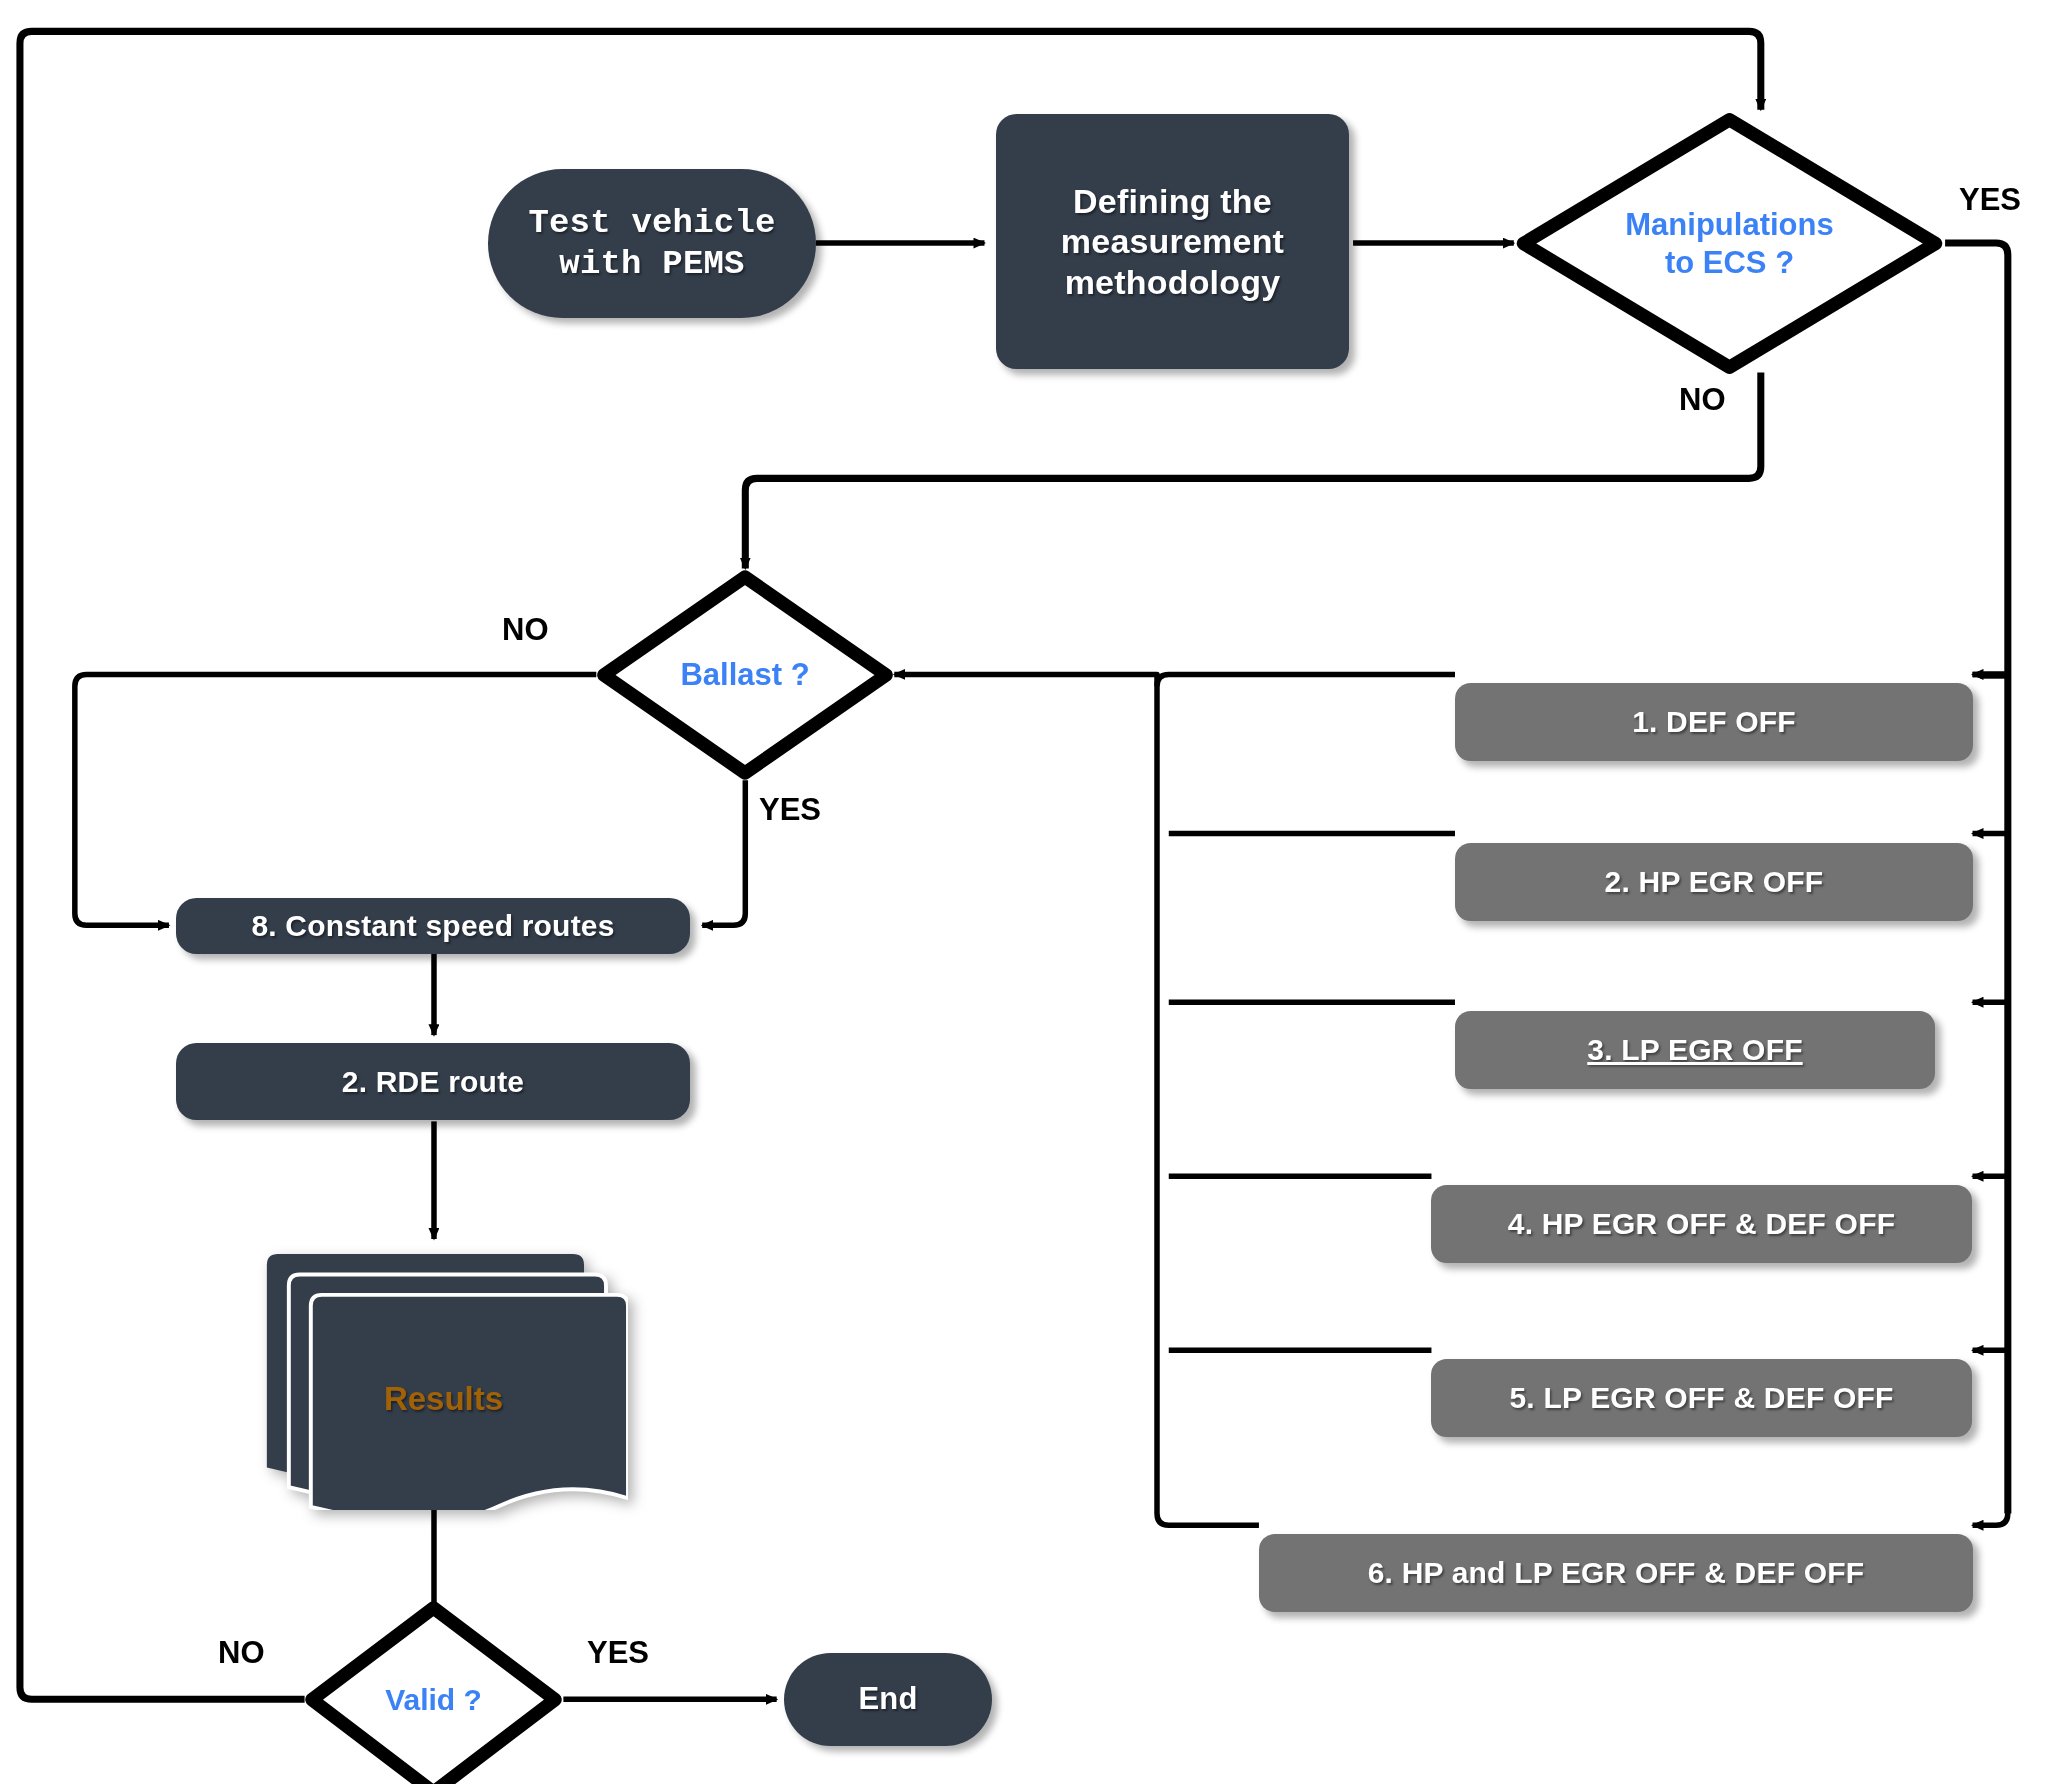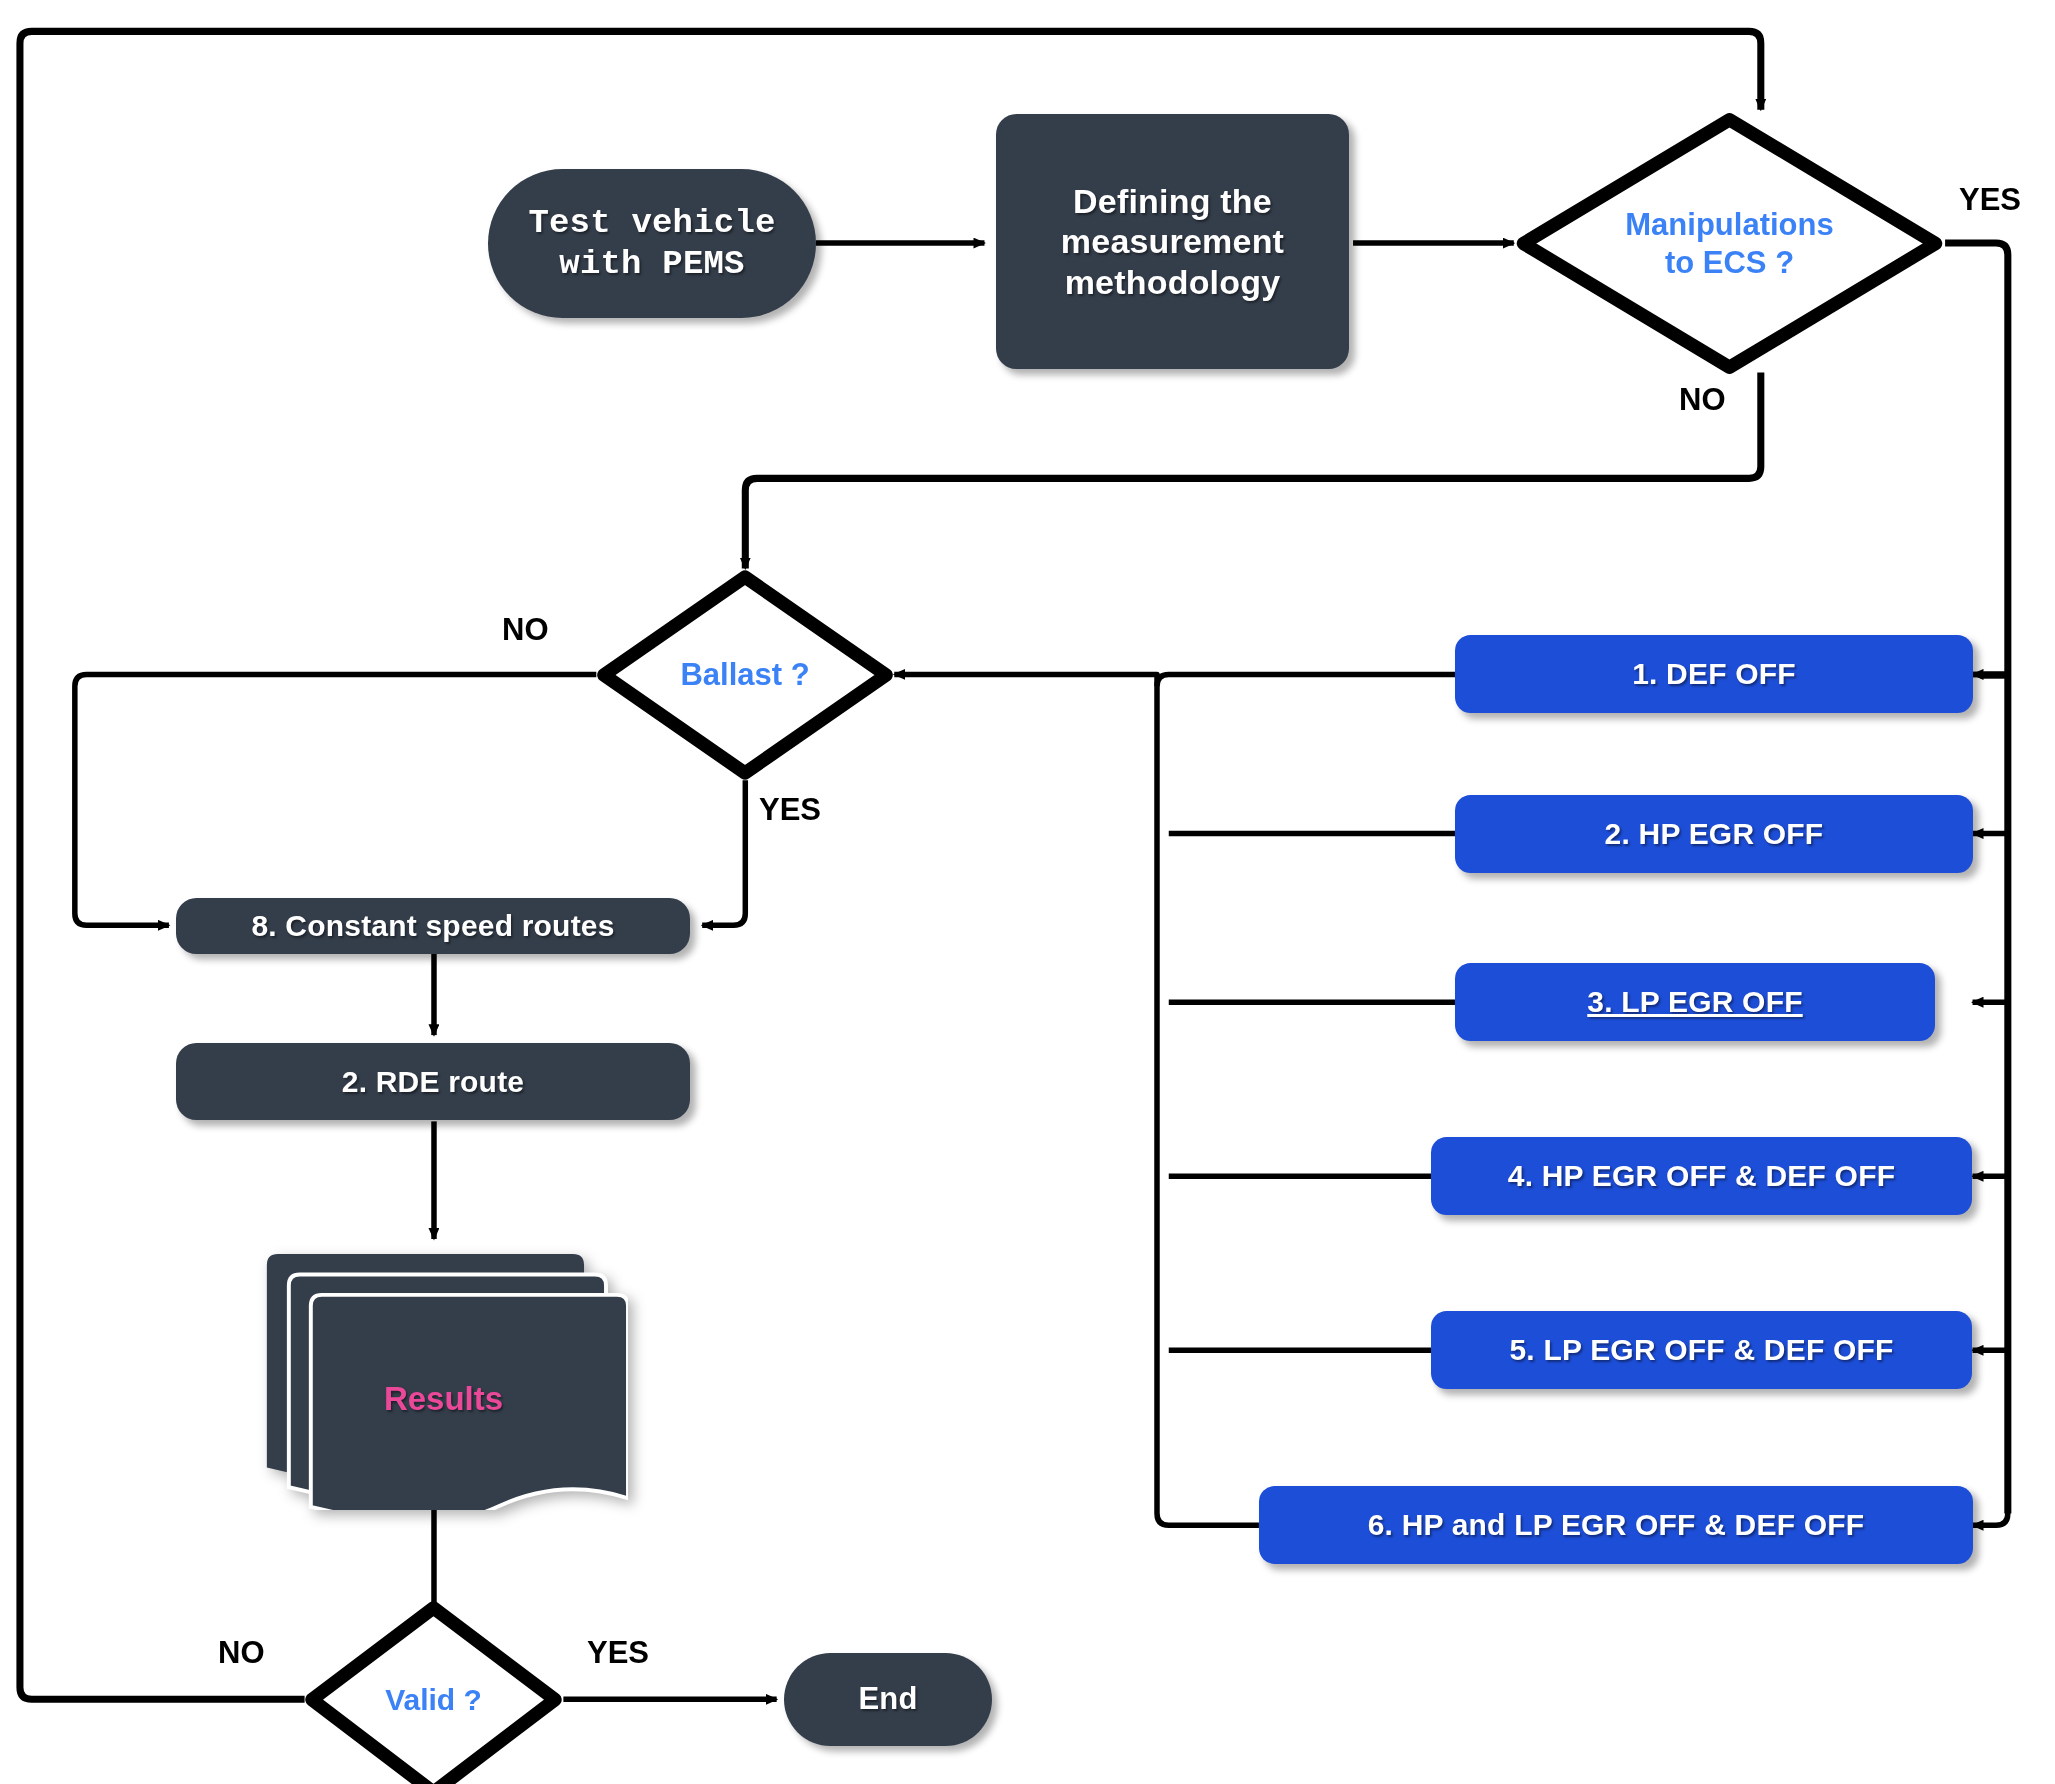--- a/index.html
+++ b/index.html
@@ -6,34 +6,34 @@
   body{font-family:"Liberation Sans", sans-serif;}
   #canvas{position:relative;width:2056px;height:1784px;background:#fff;overflow:hidden;}
   #wires{position:absolute;left:0;top:0;width:2056px;height:1784px;}
 
   .node{position:absolute;box-sizing:border-box;display:flex;align-items:center;
         justify-content:center;text-align:center;color:#ffffff;font-weight:bold;
         line-height:1.18;letter-spacing:0.2px;
         text-shadow:1.6px 1.6px 2.4px rgba(0,0,0,.45);
         box-shadow:5.5px 5.5px 7px rgba(0,0,0,.30);}
   .dark{background:#343e4b;}
-  .grey{background:#1d4ed8;}
+  .grey{background:#737373;margin-top:48px;}
   .capsule{border-radius:784px;}
   .rrect{border-radius:20.4px;}
   .pill{border-radius:15.7px;}
 
   .diamond{position:absolute;display:flex;align-items:center;justify-content:center;}
   .diamond .dlabel{position:relative;z-index:3;color:#3b82f6;font-weight:bold;text-align:center;
                    line-height:1.2;}
 
   .edgelabel{position:absolute;color:#000;font-weight:bold;white-space:nowrap;}
 
   .docstack{position:absolute;}
   .docstack svg{display:block;filter:drop-shadow(5.5px 5.5px 6.3px rgba(0,0,0,.30));}
-  .docstack .dtext{position:absolute;width:100%;text-align:center;color:#ec4899;font-weight:bold;
+  .docstack .dtext{position:absolute;width:100%;text-align:center;color:#a16207;font-weight:bold;
                    text-shadow:1.6px 1.6px 2.4px rgba(0,0,0,.45);}
 </style>
 </head>
 <body>
 
 <div id="canvas">
 
   <svg id="wires" viewBox="0 0 2621 2275" xmlns="http://www.w3.org/2000/svg">
     <defs>
       <marker id="ah" markerWidth="16" markerHeight="14" refX="14" refY="7" orient="auto" markerUnits="userSpaceOnUse">

